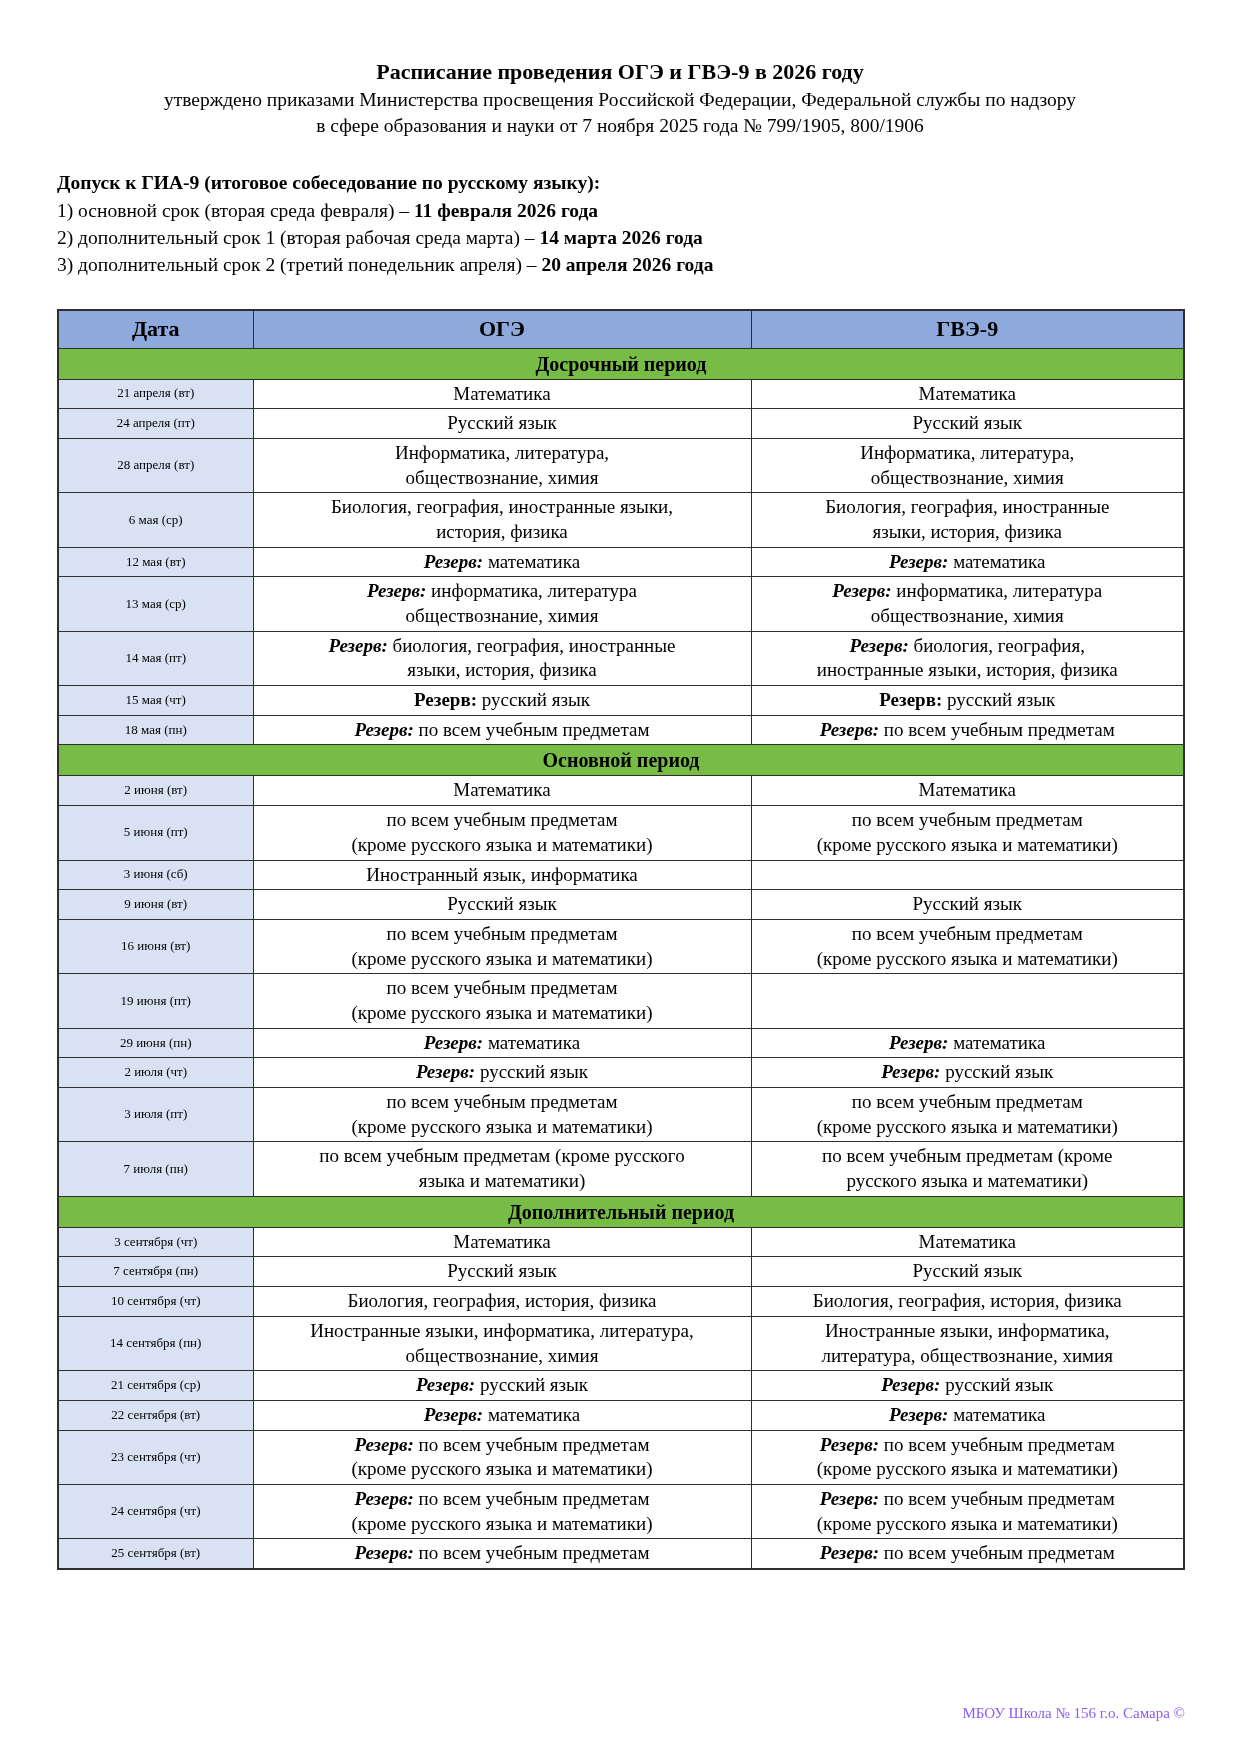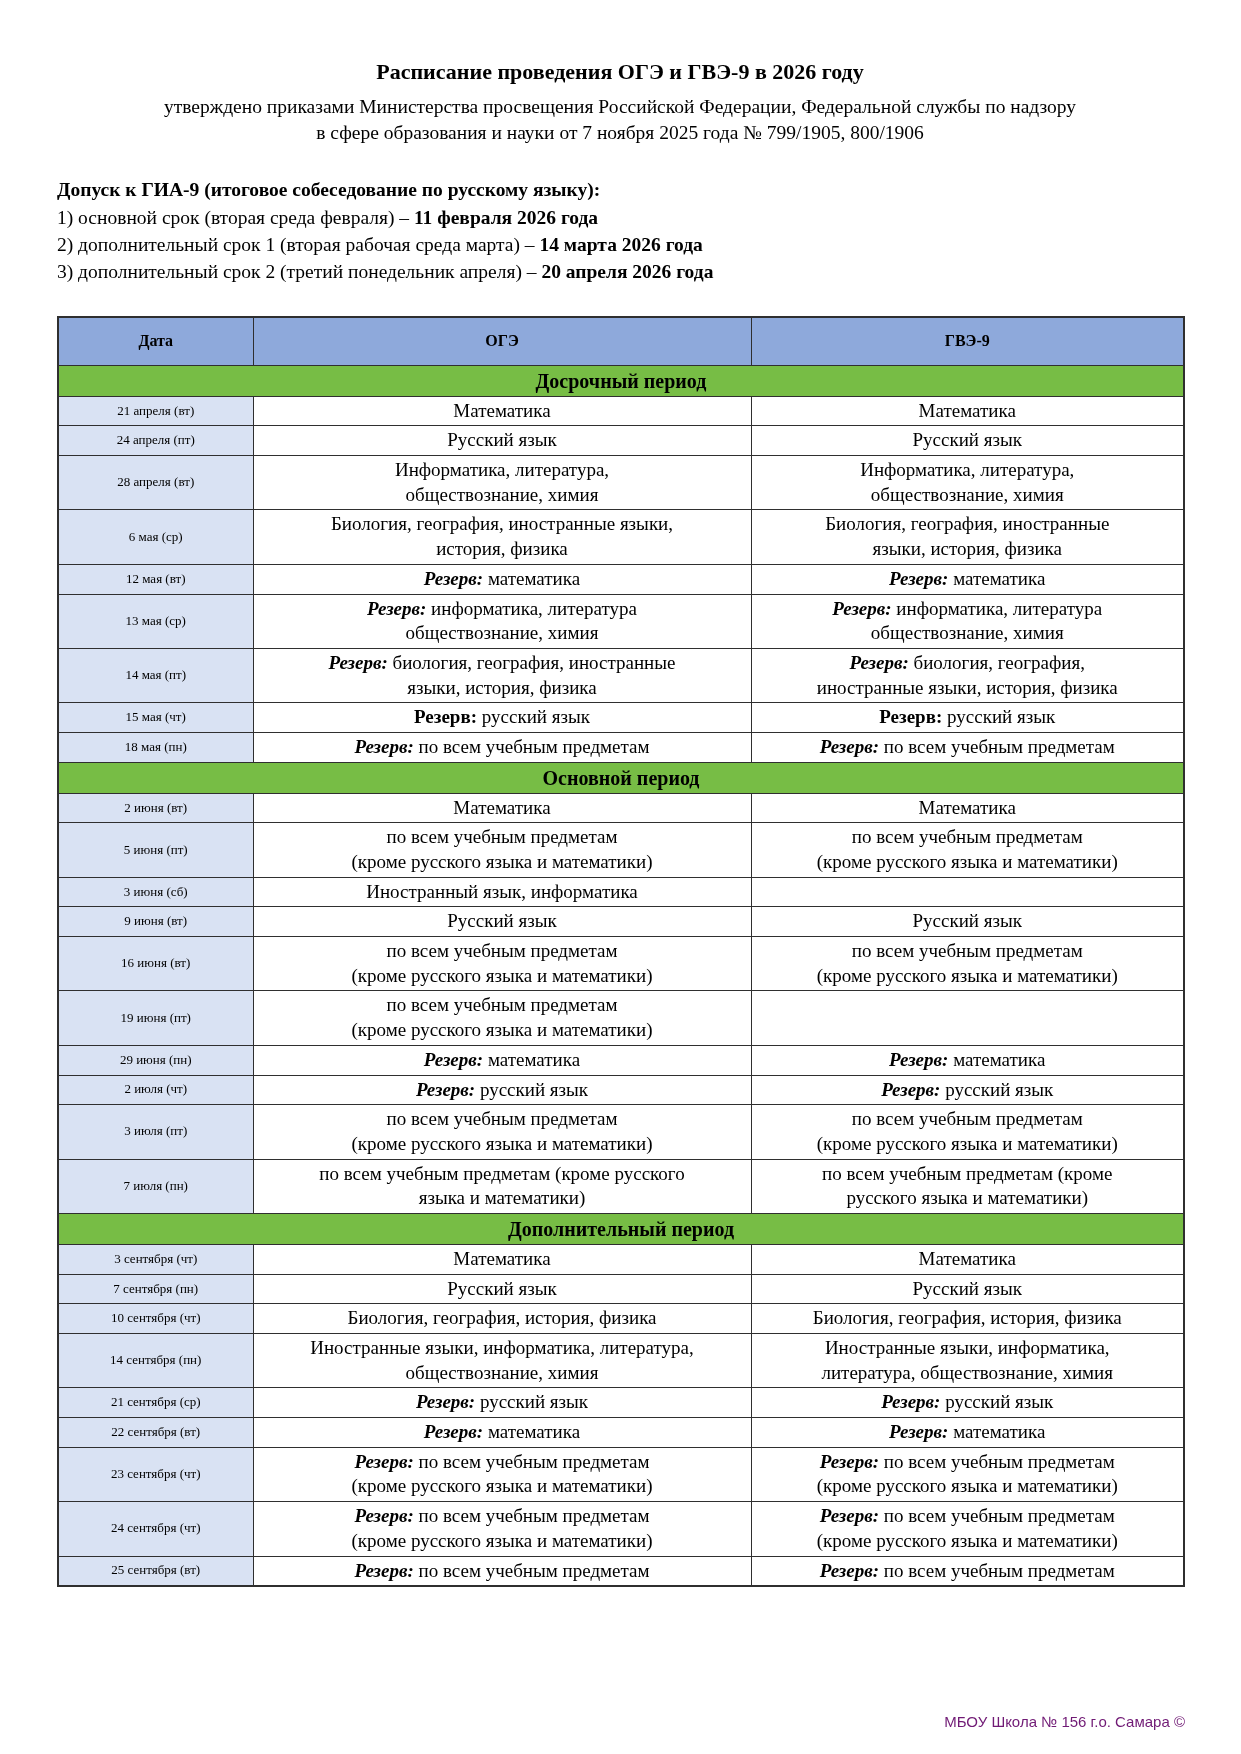--- a/index.html
+++ b/index.html
@@ -10,21 +10,21 @@
   }
   *{box-sizing:border-box;}
   html,body{margin:0;padding:0;background:#e8e8e8;}
   .page{
     width:1241px;height:1754px;position:relative;background:#ffffff;
     font-family:"Liberation Serif", serif;color:#000;overflow:hidden;
   }
   .content{padding:58px 58px 0 57px;}
   .doc-title{
     text-align:center;font-size:22px;font-weight:bold;line-height:1.25;
-    margin:0 40px 8px 40px;
+    margin:0 40px 1px 40px;
   }
   .doc-subtitle{
     text-align:center;font-size:19.5px;line-height:1.38;margin:0;
   }
   .admission{margin-top:30px;font-size:19.5px;line-height:1.38;}
   .admission-heading{font-weight:bold;margin:0 0 1px 0;}
   .admission-item{margin:0;}
   .admission-item b{font-weight:bold;}
   table.schedule{
     border-collapse:collapse;table-layout:fixed;
@@ -36,34 +36,34 @@
   table.schedule col.c-gve{width:433px;}
   table.schedule th, table.schedule td{
     border:1px solid var(--border);
     padding:2px 6px;
     text-align:center;vertical-align:middle;
     white-space:pre-line;
     line-height:1.3;
   }
   table.schedule{border:2px solid var(--border);}
   table.schedule thead th{
-    background:var(--header-bg);font-weight:bold;font-size:16px;height:30px;padding:13px 6px;
+    background:var(--header-bg);font-weight:bold;font-size:22px;height:30px;padding:4px 6px;
   }
   td.section-cell{
     background:var(--section-bg);font-weight:bold;font-size:20px;height:30px;padding:1px 6px;
   }
   td.date-cell{
     background:var(--date-bg);font-weight:normal;font-size:13px;
     text-align:left;padding-left:9px;
   }
   .reserve{font-weight:bold;font-style:italic;}
   .reserve.upright{font-style:normal;}
   .page-footer{
-    position:absolute;right:56px;bottom:24px;
-    font-family:Liberation Sans, sans-serif;font-size:15px;color:#701a75;
+    position:absolute;right:56px;bottom:32px;
+    font-family:Liberation Serif, serif;font-size:15px;color:#8b5cf6;
   }
 </style>
 </head>
 <body>
 
 <div class="page">
   <div class="content">
 
     <h1 class="doc-title">Расписание проведения ОГЭ и ГВЭ-9 в 2026 году</h1>
     <p class="doc-subtitle">

